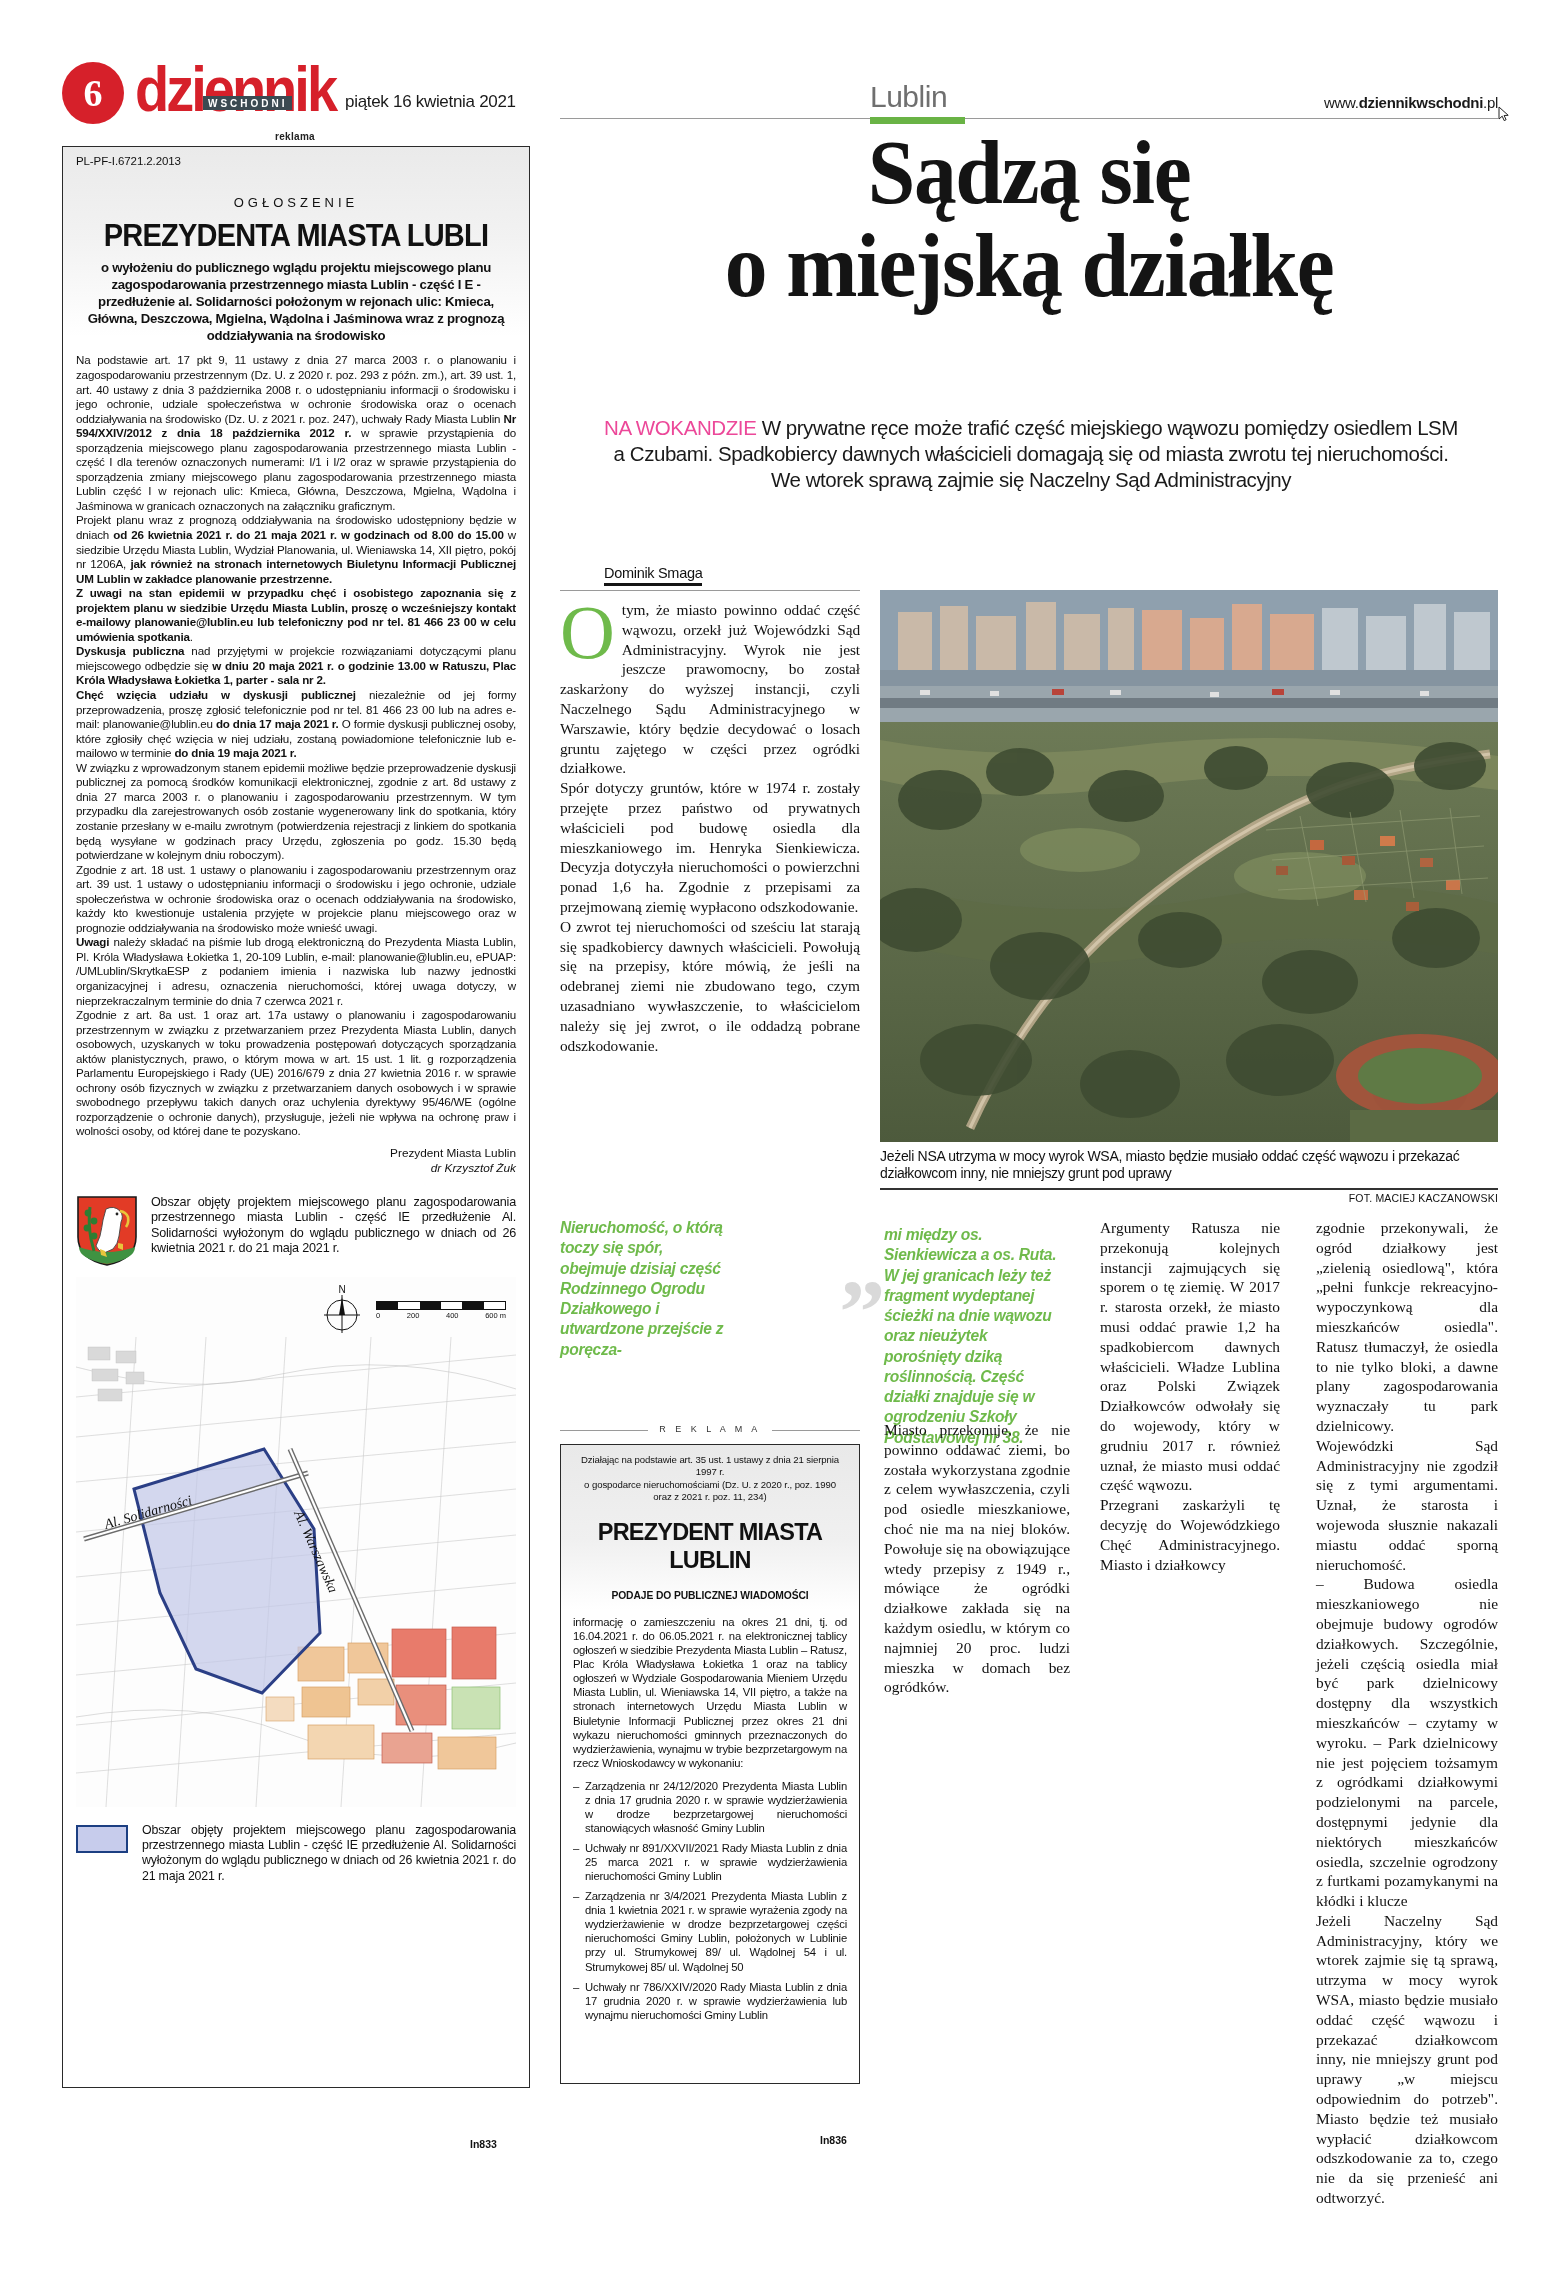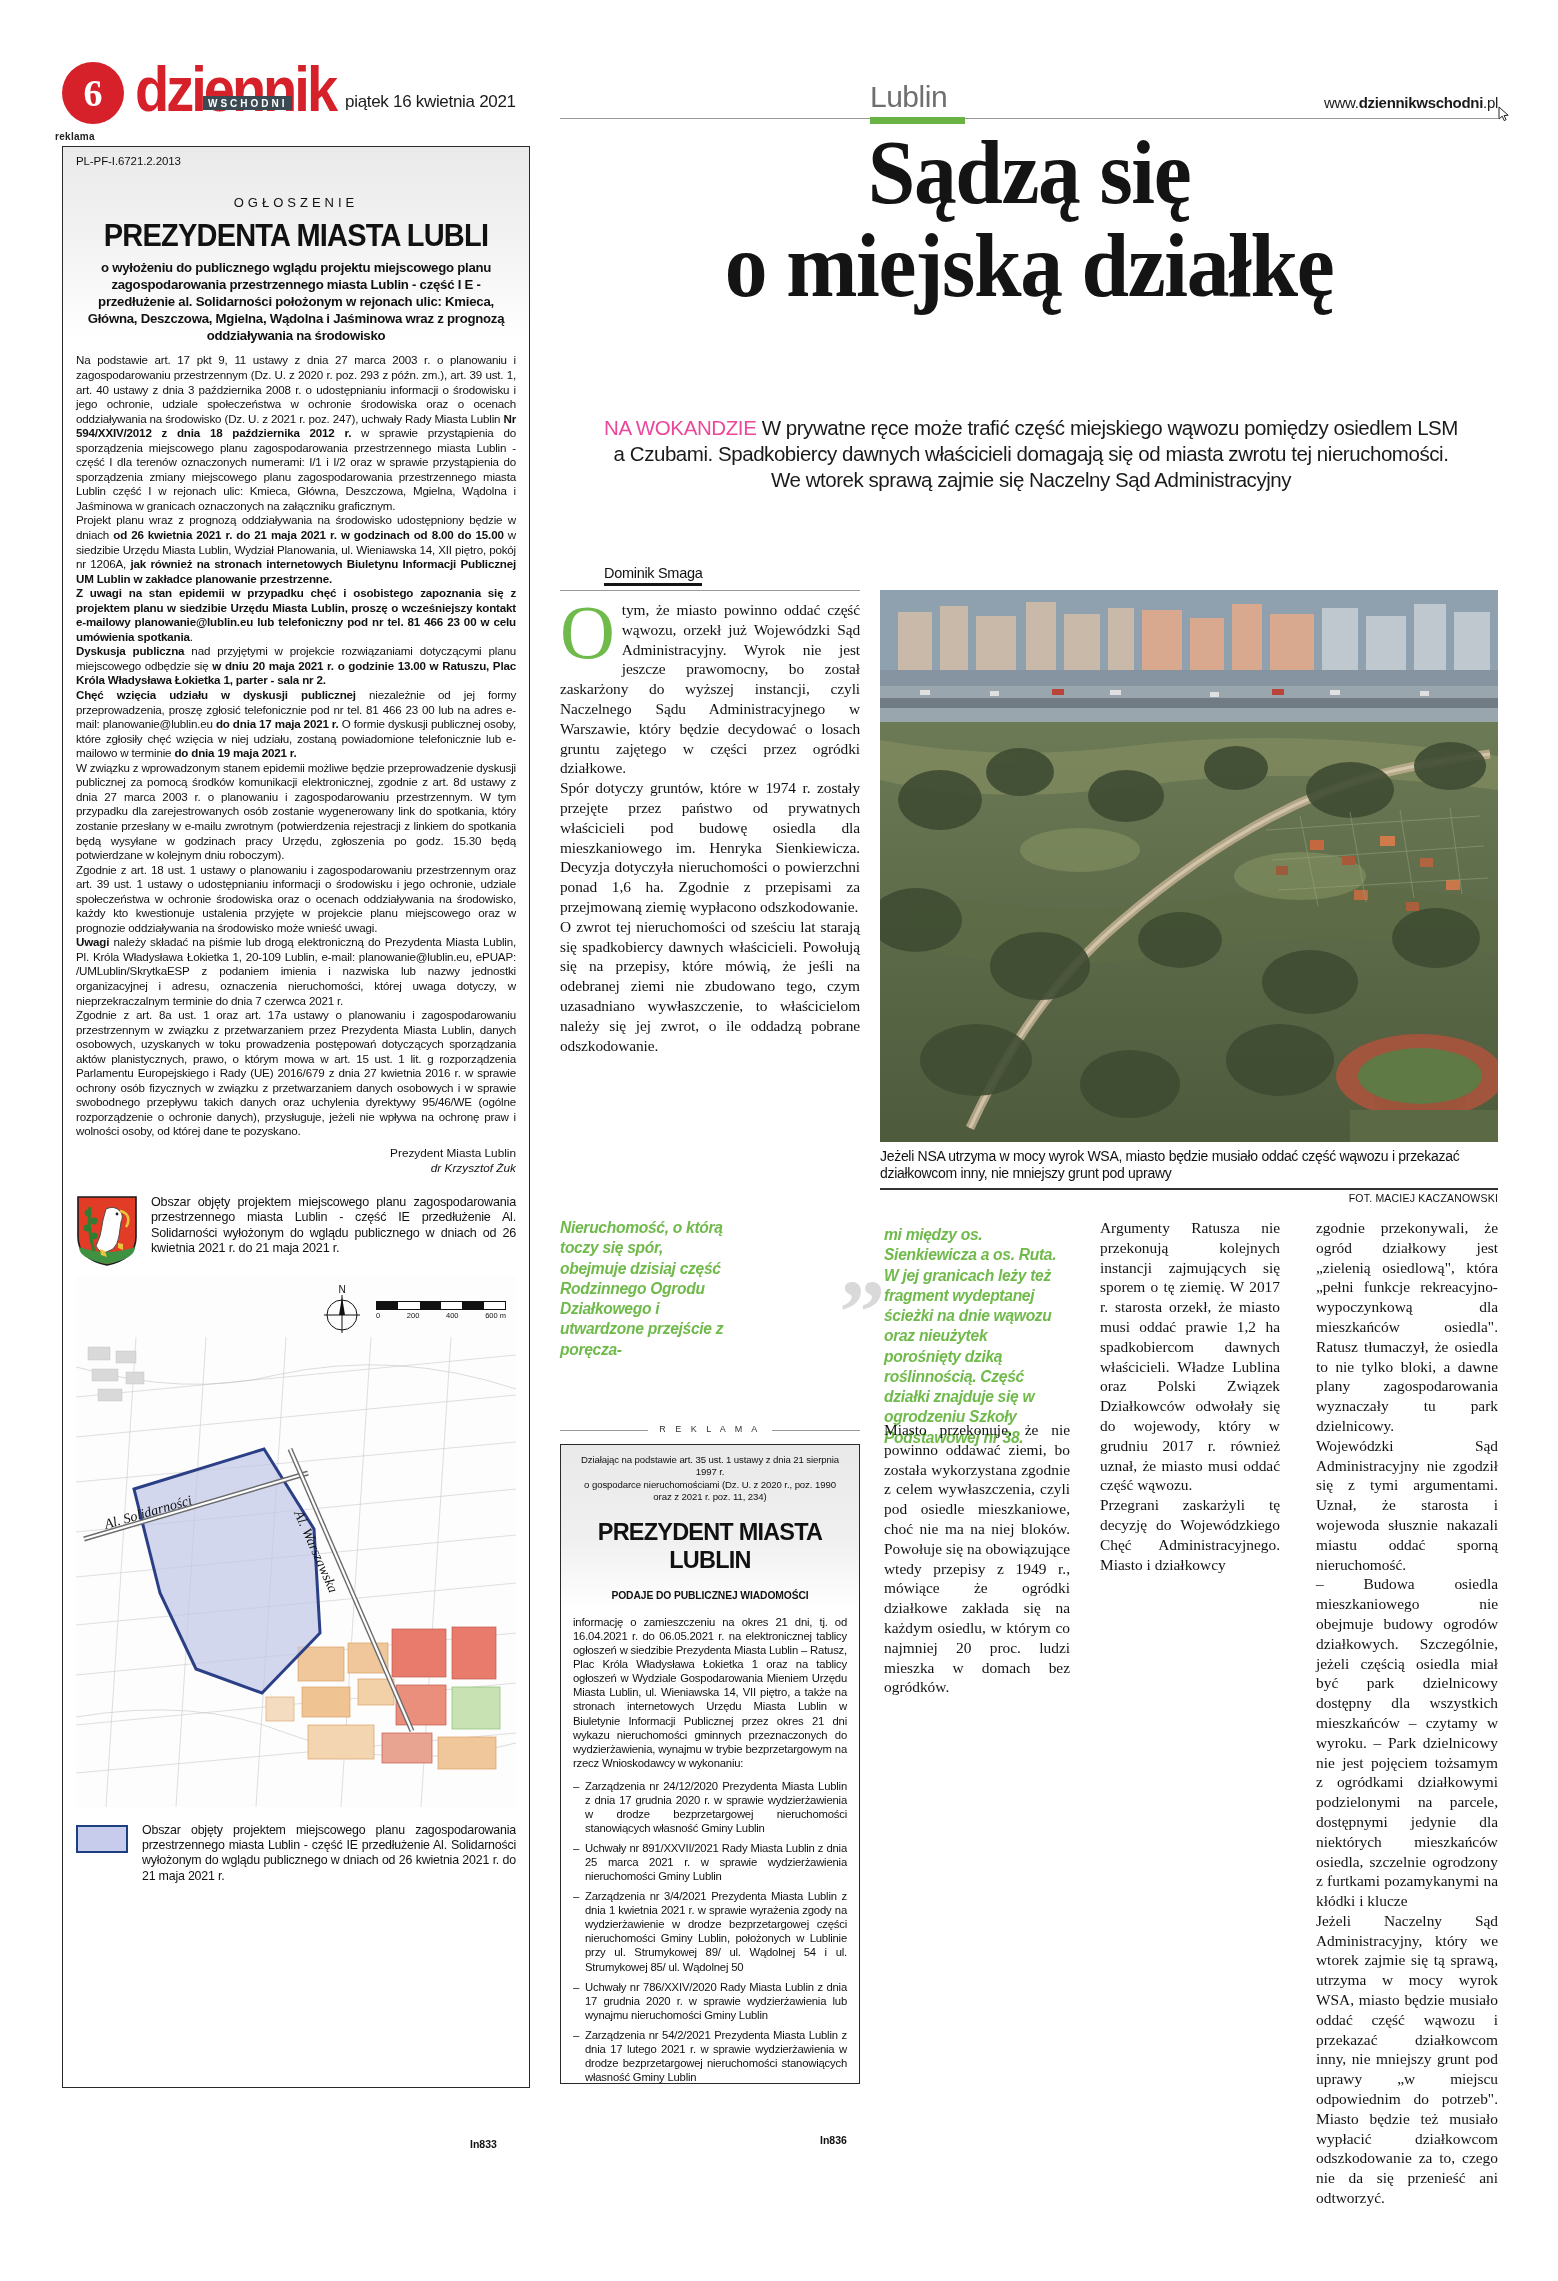--- a/index.html
+++ b/index.html
@@ -45,21 +45,21 @@
   }
   .section-underline { position: absolute; left: 870px; top: 117px; width: 95px; height: 7px; background: #69b345; }
   .site-url {
     position: absolute; right: 60px; top: 94px;
     font-size: 15px; color: #1a1a1a; letter-spacing: -0.3px;
   }
   .site-url b { font-weight: bold; }
   .cursor-ic { position: absolute; right: 48px; top: 106px; font-size: 13px; color: #333; }
   .reklama-label {
     position: absolute; left: 55px; top: 131px; width: 480px;
-    font-size: 10px; font-weight: bold; letter-spacing: 0.3px; color: #222;
+    text-align: center; font-size: 10px; font-weight: bold; letter-spacing: 0.3px; color: #222;
   }
 
   
   .ad-box {
     position: absolute; left: 62px; top: 146px;
     width: 468px; height: 1942px;
     border: 1.6px solid #2a2a2a;
     background: linear-gradient(180deg, #eaeaea 0%, #f2f2f2 90px, #ffffff 190px);
     padding: 8px 13px 0 13px;
     overflow: hidden;
@@ -558,16 +558,15 @@
     <div>oraz z 2021 r. poz. 11, 234)</div>
   </div>
   <div class="ad2-title">PREZYDENT MIASTA LUBLIN</div>
   <div class="ad2-sub">PODAJE DO PUBLICZNEJ WIADOMOŚCI</div>
   <div class="ad2-body">informację o zamieszczeniu na okres 21 dni, tj. od 16.04.2021 r. do 06.05.2021 r. na elektronicznej tablicy ogłoszeń w siedzibie Prezydenta Miasta Lublin – Ratusz, Plac Króla Władysława Łokietka 1 oraz na tablicy ogłoszeń w Wydziale Gospodarowania Mieniem Urzędu Miasta Lublin, ul. Wieniawska 14, VII piętro, a także na stronach internetowych Urzędu Miasta Lublin w Biuletynie Informacji Publicznej przez okres 21 dni wykazu nieruchomości gminnych przeznaczonych do wydzierżawienia, wynajmu w trybie bezprzetargowym na rzecz Wnioskodawcy w wykonaniu:</div>
   <ul class="ad2-list">
     <li>Zarządzenia nr 24/12/2020 Prezydenta Miasta Lublin z dnia 17 grudnia 2020 r. w sprawie wydzierżawienia w drodze bezprzetargowej nieruchomości stanowiących własność Gminy Lublin</li>
     <li>Uchwały nr 891/XXVII/2021 Rady Miasta Lublin z dnia 25 marca 2021 r. w sprawie wydzierżawienia nieruchomości Gminy Lublin</li>
     <li>Zarządzenia nr 3/4/2021 Prezydenta Miasta Lublin z dnia 1 kwietnia 2021 r. w sprawie wyrażenia zgody na wydzierżawienie w drodze bezprzetargowej części nieruchomości Gminy Lublin, położonych w Lublinie przy ul. Strumykowej 89/ ul. Wądolnej 54 i ul. Strumykowej 85/ ul. Wądolnej 50</li>
     <li>Uchwały nr 786/XXIV/2020 Rady Miasta Lublin z dnia 17 grudnia 2020 r. w sprawie wydzierżawienia lub wynajmu nieruchomości Gminy Lublin</li>
-    <li>Zarządzenia nr 54/2/2021 Prezydenta Miasta Lublin z dnia 17 lutego 2021 r. w sprawie wydzierżawienia w drodze bezprzetargowej nieruchomości stanowiących własność Gminy Lublin</li>
   </ul>
 </div>
 <div class="ad-code" style="left:820px; top:2094px;">In836</div>
 
 </body></html>

